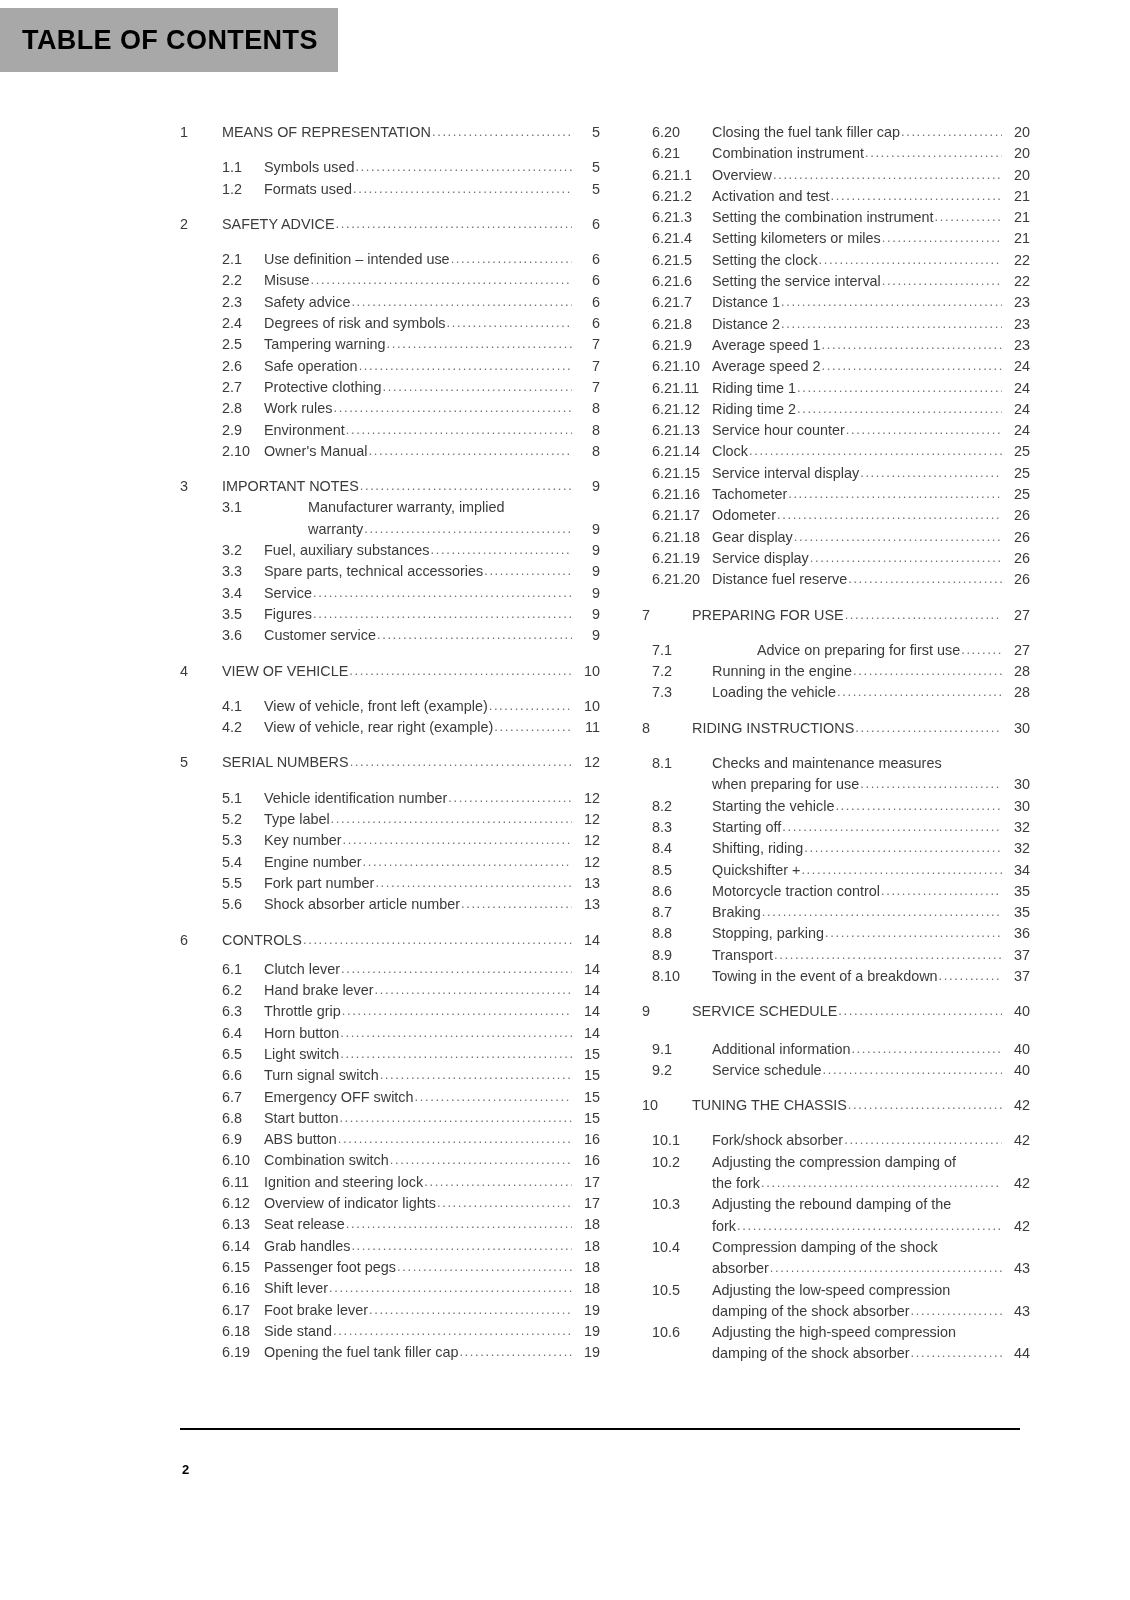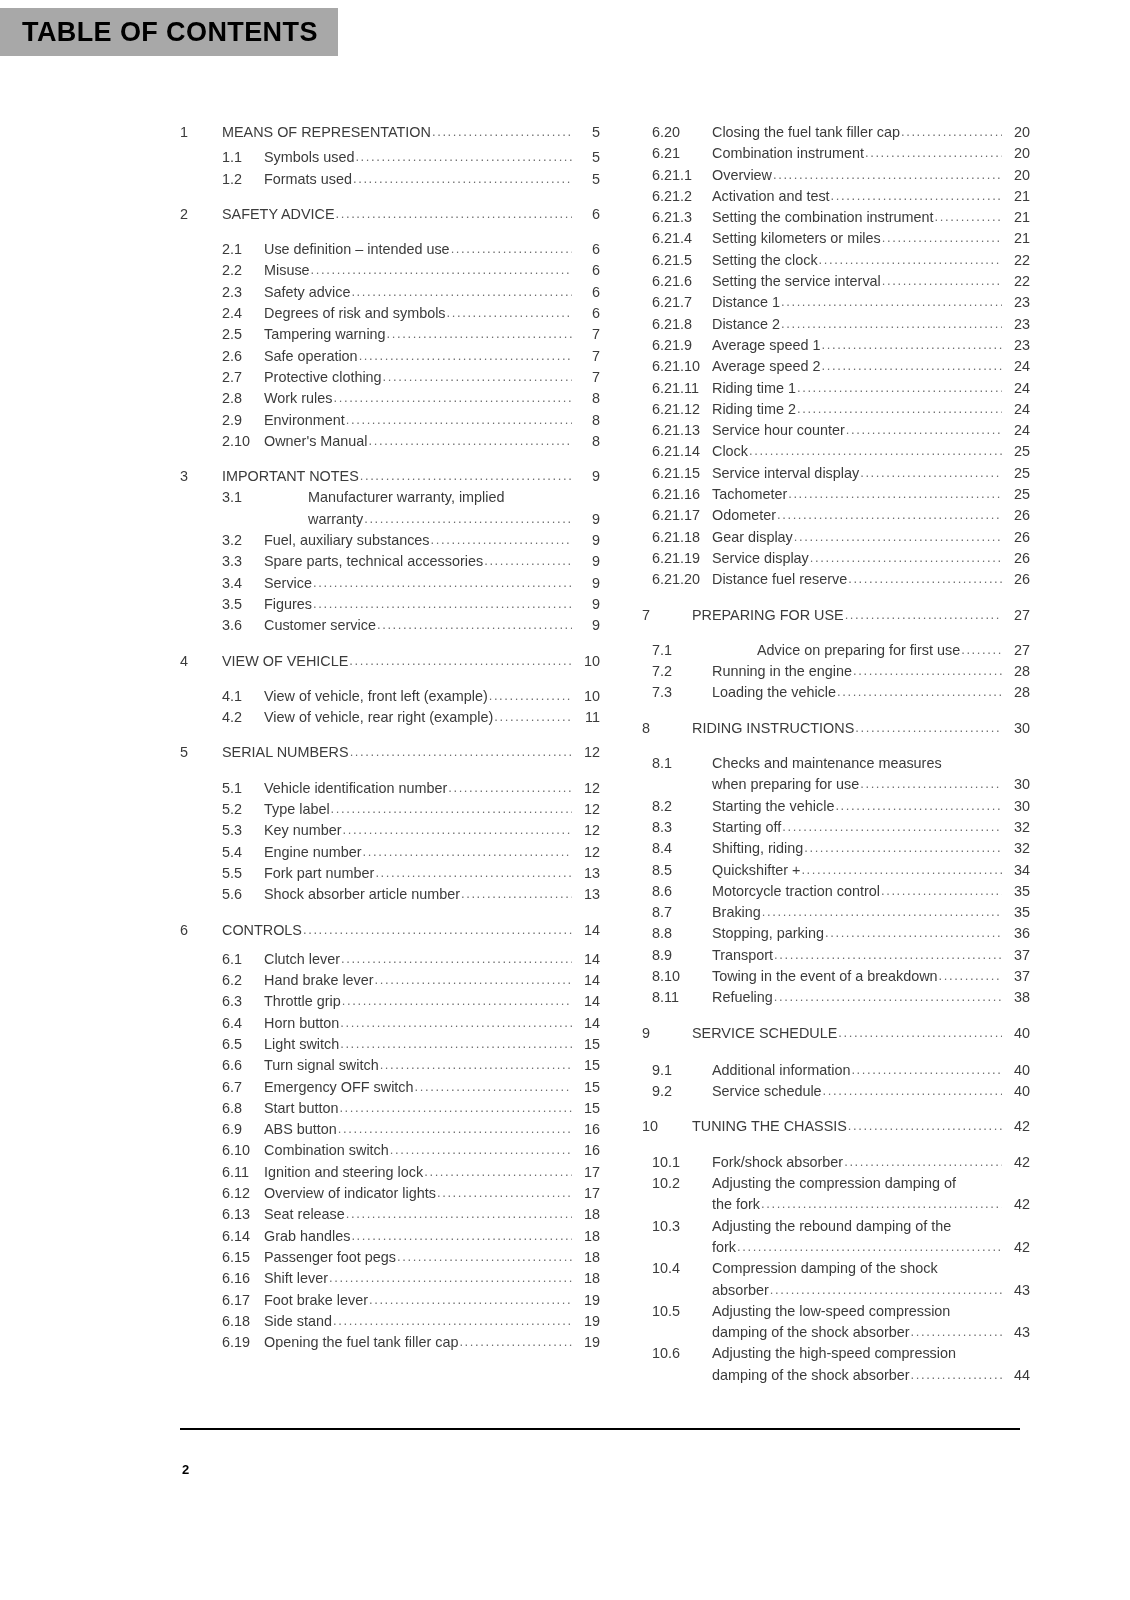--- a/index.html
+++ b/index.html
@@ -15,21 +15,21 @@
     color: #231f20;
     overflow: hidden;
   }
 
   
   .header-band {
     position: absolute;
     left: 0;
     top: 8px;
     width: 338px;
-    height: 48px;
+    height: 64px;
     background: #a8a8a8;
     display: flex;
     align-items: center;
   }
   .header-title {
     font-size: 27px;
     font-weight: bold;
     letter-spacing: 0.4px;
     color: #000000;
     padding-left: 22px;
@@ -168,21 +168,21 @@
   <div class="cols">
     <div class="col col-left" id="col-left">
         <div class="entry level1">
           <span class="num">1</span>
           <span class="title-area">
             <span class="title-txt">MEANS OF REPRESENTATION</span>
             <span class="leader"></span>
             <span class="pg">5</span>
           </span>
         </div>
-        <div class="entry level2" style="margin-top: 4px;">
+        <div class="entry level2" style="margin-top: 14px;">
           <span class="num">1.1</span>
           <span class="title-area">
             <span class="title-txt">Symbols used</span>
             <span class="leader"></span>
             <span class="pg">5</span>
           </span>
         </div>
         <div class="entry level2">
           <span class="num">1.2</span>
           <span class="title-area">
@@ -876,28 +876,20 @@
           </span>
         </div>
         <div class="entry level2">
           <span class="num">8.10</span>
           <span class="title-area">
             <span class="title-txt">Towing in the event of a breakdown</span>
             <span class="leader"></span>
             <span class="pg">37</span>
           </span>
         </div>
-        <div class="entry level2">
-          <span class="num">8.11</span>
-          <span class="title-area">
-            <span class="title-txt">Refueling</span>
-            <span class="leader"></span>
-            <span class="pg">38</span>
-          </span>
-        </div>
         <div class="entry level1" style="margin-top: 14px;">
           <span class="num">9</span>
           <span class="title-area">
             <span class="title-txt">SERVICE SCHEDULE</span>
             <span class="leader"></span>
             <span class="pg">40</span>
           </span>
         </div>
         <div class="entry level2" style="margin-top: 16px;">
           <span class="num">9.1</span>

